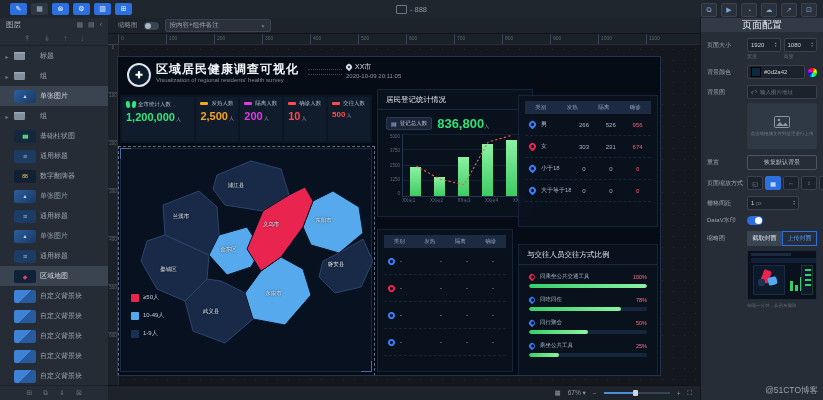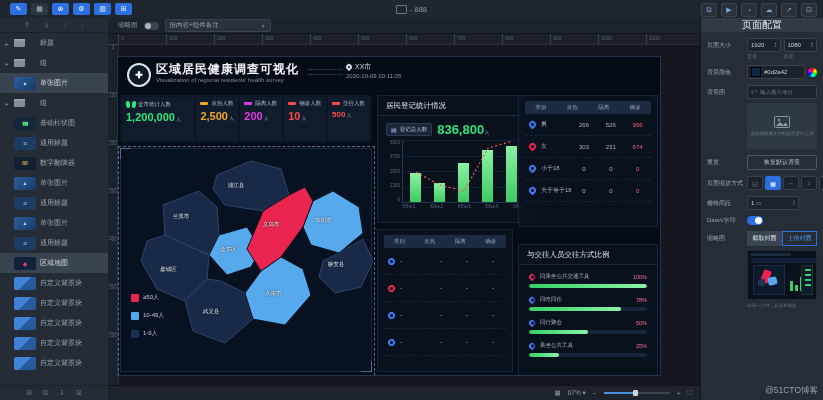--- a/index.html
+++ b/index.html
@@ -108,21 +108,21 @@
   #p-map::after{content:"";position:absolute;right:-1px;bottom:-1px;width:10px;height:10px;border-right:1px solid #4d6c9e;border-bottom:1px solid #4d6c9e;}
   #selbox{position:absolute;left:0;top:89px;width:255px;height:228px;border:1px dashed #60708a;pointer-events:none;}
   .lvl-red{fill:#e8244f;stroke:#0a1322;stroke-width:1;}
   .lvl-blue{fill:#55a9ec;stroke:#0a1322;stroke-width:1;}
   .lvl-dark{fill:#182a47;stroke:#2c456e;stroke-width:1;}
   .ml{position:absolute;transform:translate(-50%,-50%);font-size:5.5px;color:#e8eef6;white-space:nowrap;text-shadow:0 0 2px #000;}
   #legend{position:absolute;left:10px;top:144px;display:flex;flex-direction:column;gap:9px;}
   .lg{display:flex;align-items:center;gap:4px;font-size:6px;color:#c4cedb;}
   .lg-sw{width:8px;height:8px;border-radius:1px;}
 
-  #p-reg{left:259px;top:38px;width:156px;height:128px;}
+  #p-reg{left:259px;top:32px;width:156px;height:128px;}
   .reg-row{display:flex;align-items:center;gap:5px;margin:6px 8px 2px;}
   .badge{background:#1b2537;border:1px solid #2a3b57;border-radius:2px;font-size:5.5px;color:#b9c4d2;
          padding:2px 4px;display:flex;align-items:center;gap:3px;}
   .badge .bico{font-size:6px;color:#9fc3ef;}
   .reg-total{font-size:13px;font-weight:bold;color:#31e077;}
   .reg-total em{font-style:normal;font-size:5px;color:#8d98a6;font-weight:normal;}
   .vchart{position:relative;margin:3px 8px 0;height:62px;}
   .vy{position:absolute;left:0;top:0;bottom:0;width:14px;display:flex;flex-direction:column;justify-content:space-between;
       font-size:4.5px;color:#5a6b80;text-align:right;}
   .vplot{margin-left:16px;height:100%;border-left:1px solid #24364f;border-bottom:1px solid #24364f;position:relative;
@@ -247,20 +247,28 @@
           <span>↗</span>
         </div>
 
   <div class="tb-btn ghosty">
           <span>⊡</span>
         </div>
 </div>
   </div>
 
   <div id="sidebar" class="abs">
+    <div class="sb-head">
+      <span>图层</span>
+      <span class="ics">
+        <span>▦</span>
+        <span>▤</span>
+        <span>‹</span>
+      </span>
+    </div>
     <div class="sb-tools">
   <span>↟</span>
 
   <span>↡</span>
 
   <span>↑</span>
 
   <span>↓</span>
 </div>
     <div class="sb-list">

